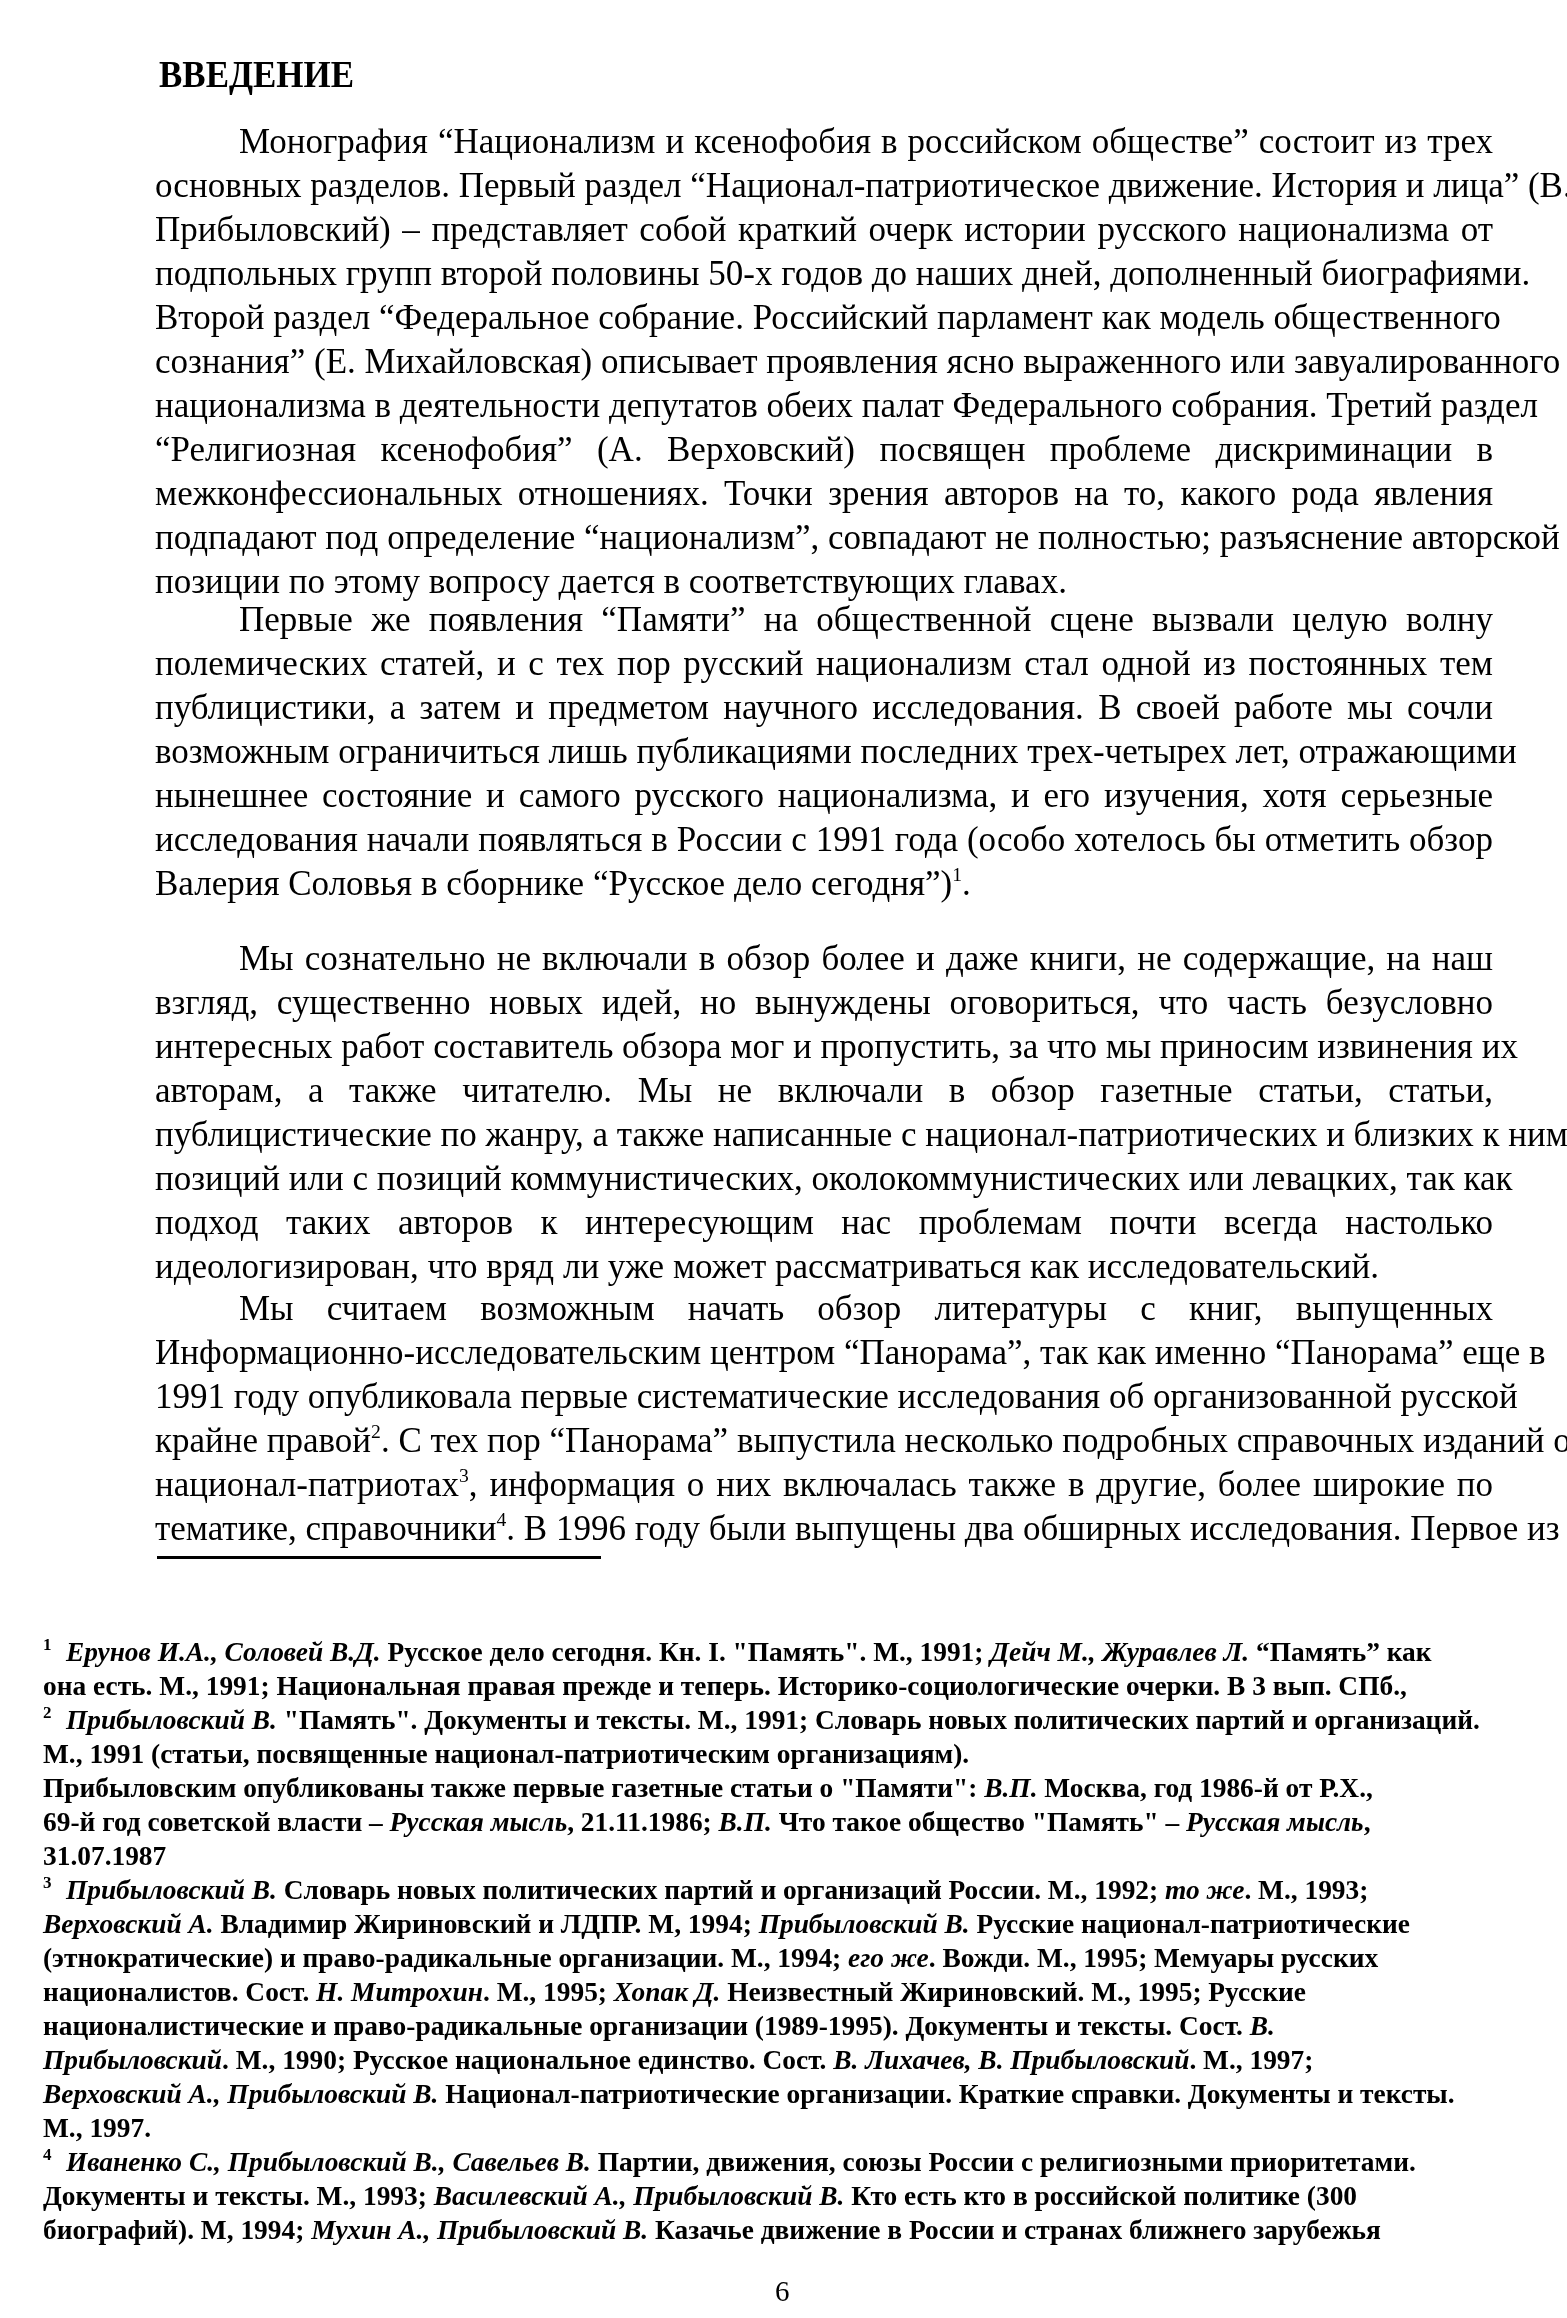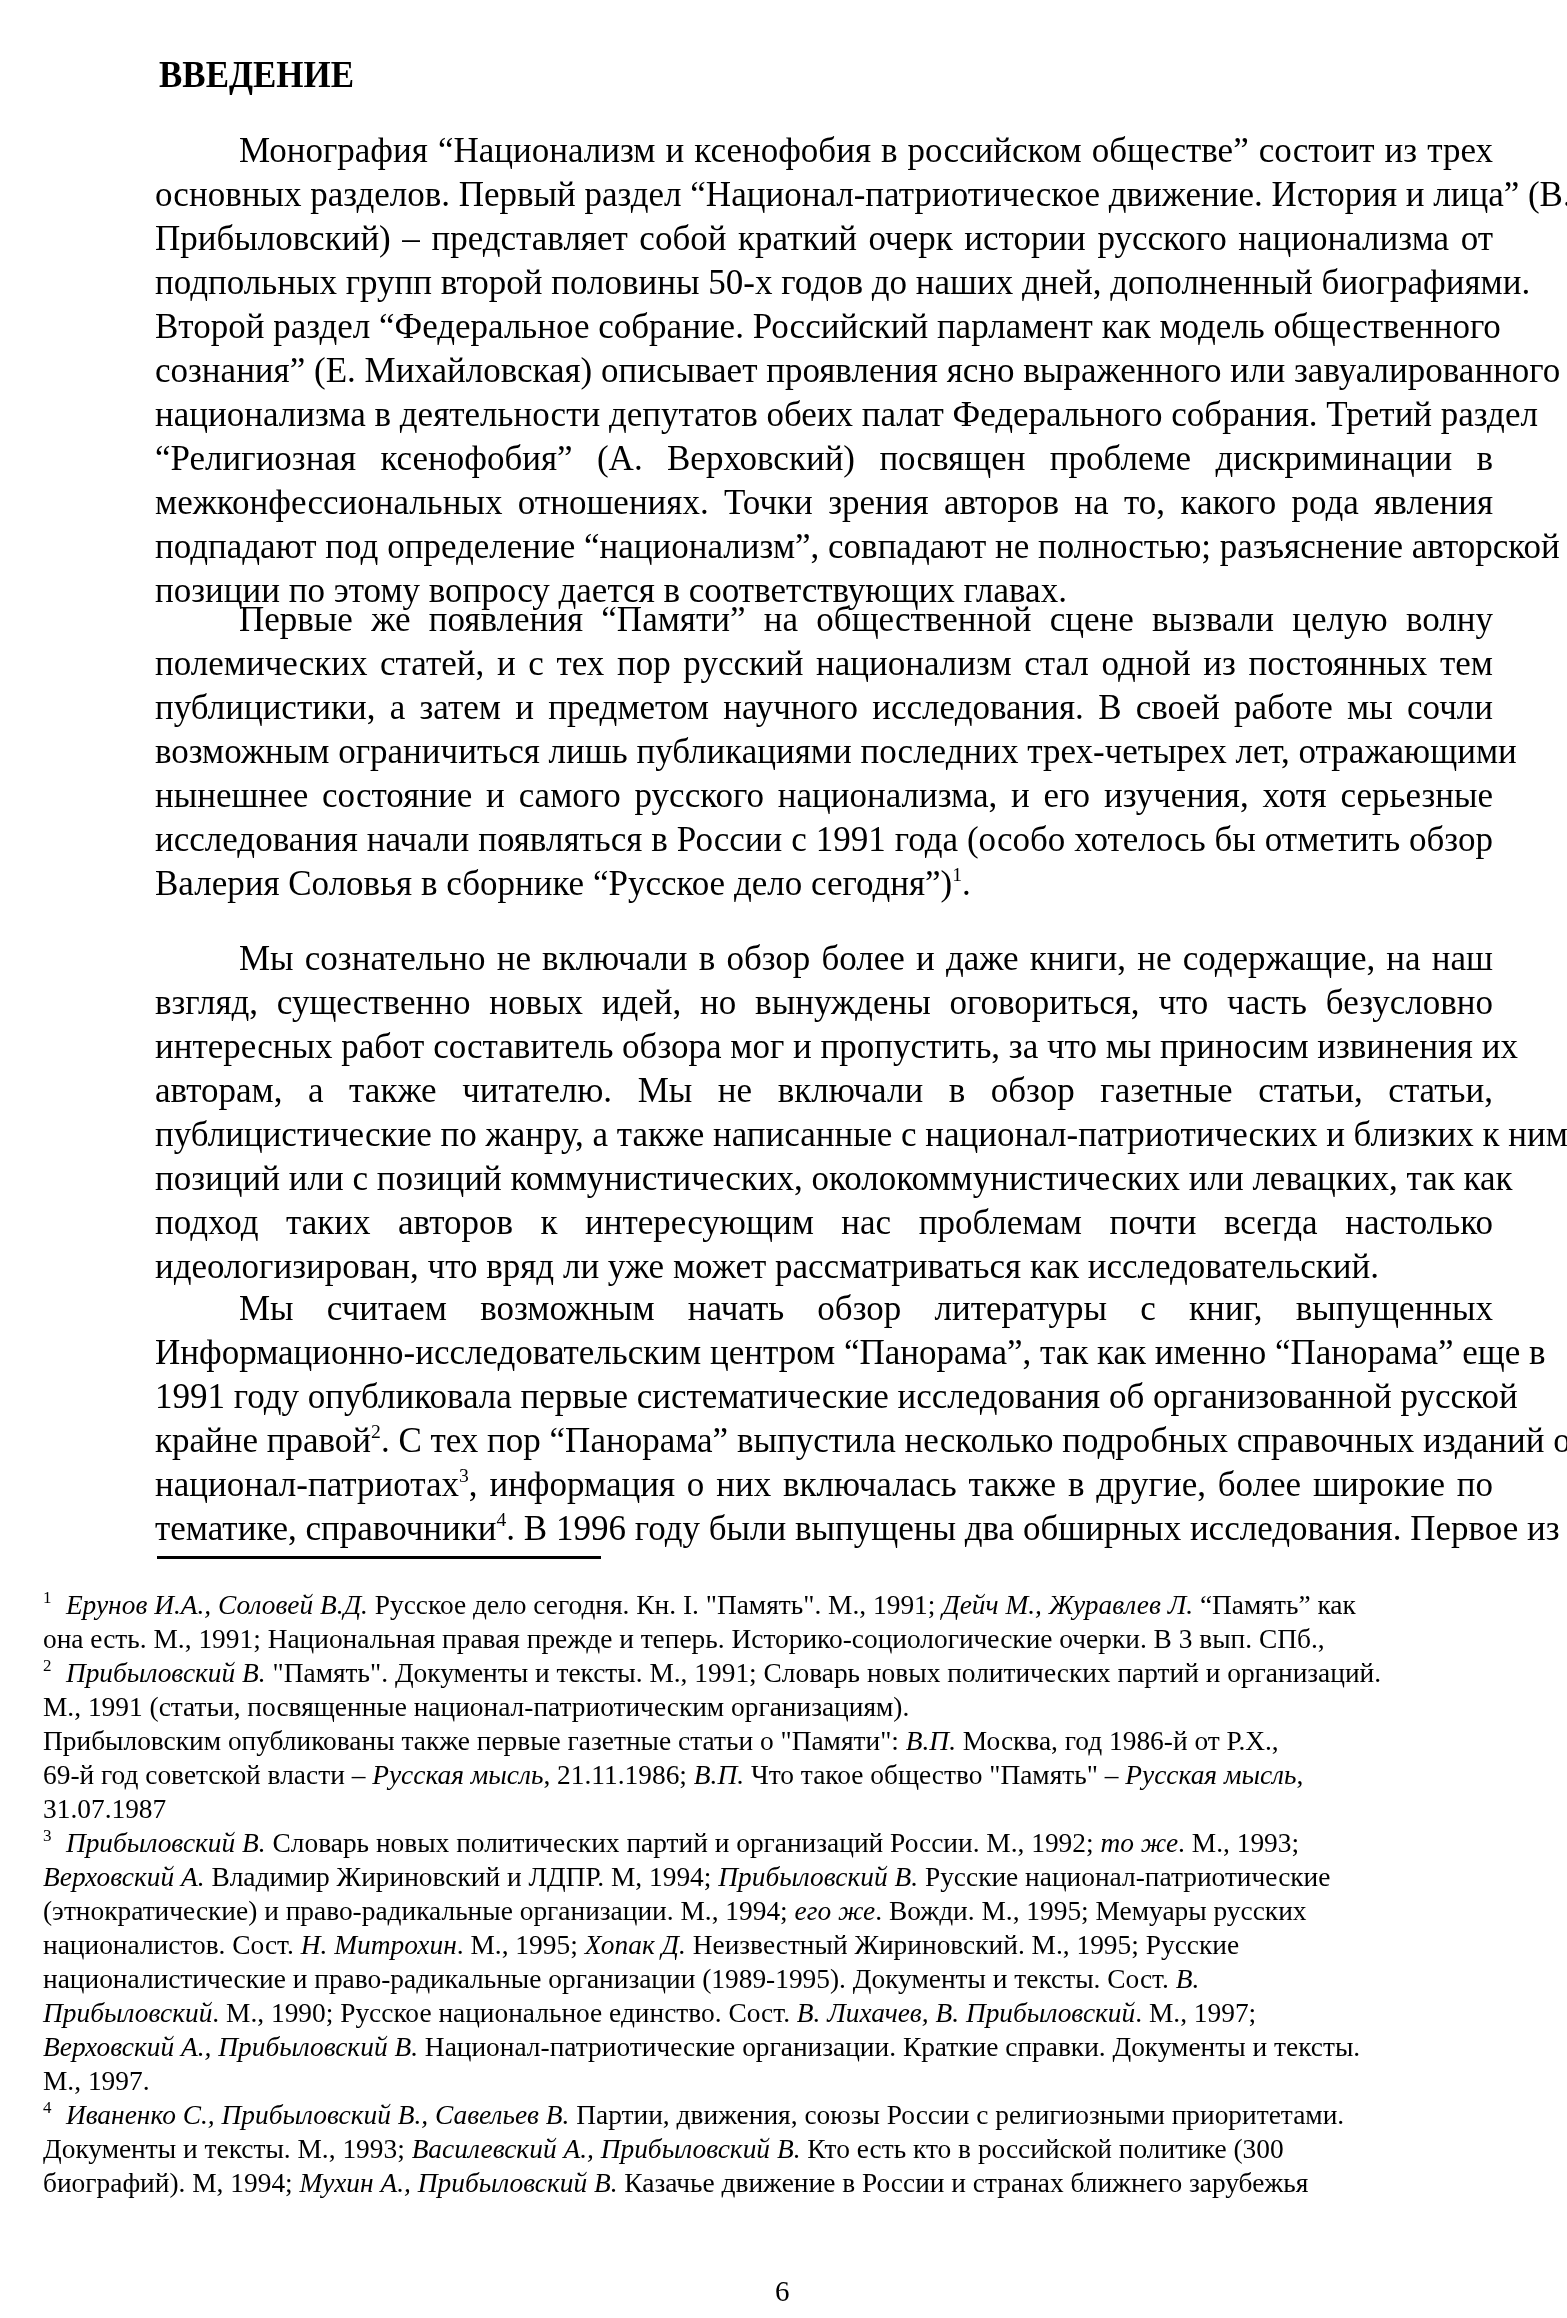--- a/index.html
+++ b/index.html
@@ -20,21 +20,21 @@
   .fn-line .gap { display: inline-block; width: 14.4px; }
   i { font-style: italic; }
   .page-number { position: absolute; left: 775px; top: 2275px; font-size: 29px; }
 </style>
 </head>
 <body>
 
 <div class="page">
   <div class="heading">ВВЕДЕНИЕ</div>
 
-  <div class="body-block" id="p0" style="top:129px;">
+  <div class="body-block" id="p0" style="top:120px;">
       <span class="line" style="margin-left: 84px; width: 1254px;"><span>Монография “Национализм и ксенофобия в российском обществе” состоит из трех</span></span>
       <span class="line"><span>основных разделов. Первый раздел “Национал-патриотическое движение. История и лица” (В.</span></span>
       <span class="line"><span>Прибыловский) – представляет собой краткий очерк истории русского национализма от</span></span>
       <span class="line"><span>подпольных групп второй половины 50-х годов до наших дней, дополненный биографиями.</span></span>
       <span class="line"><span>Второй раздел “Федеральное собрание. Российский парламент как модель общественного</span></span>
       <span class="line"><span>сознания” (Е. Михайловская) описывает проявления ясно выраженного или завуалированного</span></span>
       <span class="line"><span>национализма в деятельности депутатов обеих палат Федерального собрания. Третий раздел</span></span>
       <span class="line"><span>“Религиозная ксенофобия” (А. Верховский) посвящен проблеме дискриминации в</span></span>
       <span class="line"><span>межконфессиональных отношениях. Точки зрения авторов на то, какого рода явления</span></span>
       <span class="line"><span>подпадают под определение “национализм”, совпадают не полностью; разъяснение авторской</span></span>
@@ -66,21 +66,21 @@
       <span class="line" style="margin-left: 84px; width: 1254px;"><span>Мы считаем возможным начать обзор литературы с книг, выпущенных</span></span>
       <span class="line"><span>Информационно-исследовательским центром “Панорама”, так как именно “Панорама” еще в</span></span>
       <span class="line"><span>1991 году опубликовала первые систематические исследования об организованной русской</span></span>
       <span class="line"><span>крайне правой</span><sup>2</sup><span>. С тех пор “Панорама” выпустила несколько подробных справочных изданий о</span></span>
       <span class="line"><span>национал-патриотах</span><sup>3</sup><span>, информация о них включалась также в другие, более широкие по</span></span>
       <span class="line"><span>тематике, справочники</span><sup>4</sup><span>. В 1996 году были выпущены два обширных исследования. Первое из</span></span>
     </div>
 
   <div class="rule"></div>
 
-  <div class="fn-block" id="footnotes" style="top:1588px;">
+  <div class="fn-block" id="footnotes" style="top:1635px;font-weight:bold;">
       <span class="fn-line"><sup>1</sup><span class="gap"></span><i>Ерунов И.А., Соловей В.Д.</i><span> Русское дело сегодня. Кн. I. "Память". М., 1991; </span><i>Дейч М., Журавлев Л.</i><span> “Память” как</span></span>
       <span class="fn-line"><span>она есть. М., 1991; Национальная правая прежде и теперь. Историко-социологические очерки. В 3 вып. СПб.,</span></span>
       <span class="fn-line"><sup>2</sup><span class="gap"></span><i>Прибыловский В.</i><span> "Память". Документы и тексты. М., 1991; Словарь новых политических партий и организаций.</span></span>
       <span class="fn-line"><span>М., 1991 (статьи, посвященные национал-патриотическим организациям).</span></span>
       <span class="fn-line"><span>Прибыловским опубликованы также первые газетные статьи о "Памяти": </span><i>В.П.</i><span>   Москва,   год   1986-й от Р.Х.,</span></span>
       <span class="fn-line"><span>69-й год советской власти – </span><i>Русская мысль</i><span>, 21.11.1986; </span><i>В.П.</i><span> Что такое общество "Память" – </span><i>Русская мысль</i><span>,</span></span>
       <span class="fn-line"><span>31.07.1987</span></span>
       <span class="fn-line"><sup>3</sup><span class="gap"></span><i>Прибыловский В.</i><span> Словарь новых политических партий и организаций России. М., 1992; </span><i>то же</i><span>. М., 1993;</span></span>
       <span class="fn-line"><i>Верховский А.</i><span> Владимир Жириновский и ЛДПР. М, 1994; </span><i>Прибыловский В.</i><span> Русские национал-патриотические</span></span>
       <span class="fn-line"><span>(этнократические) и право-радикальные организации. М., 1994; </span><i>его же</i><span>. Вожди. М., 1995; Мемуары русских</span></span>

